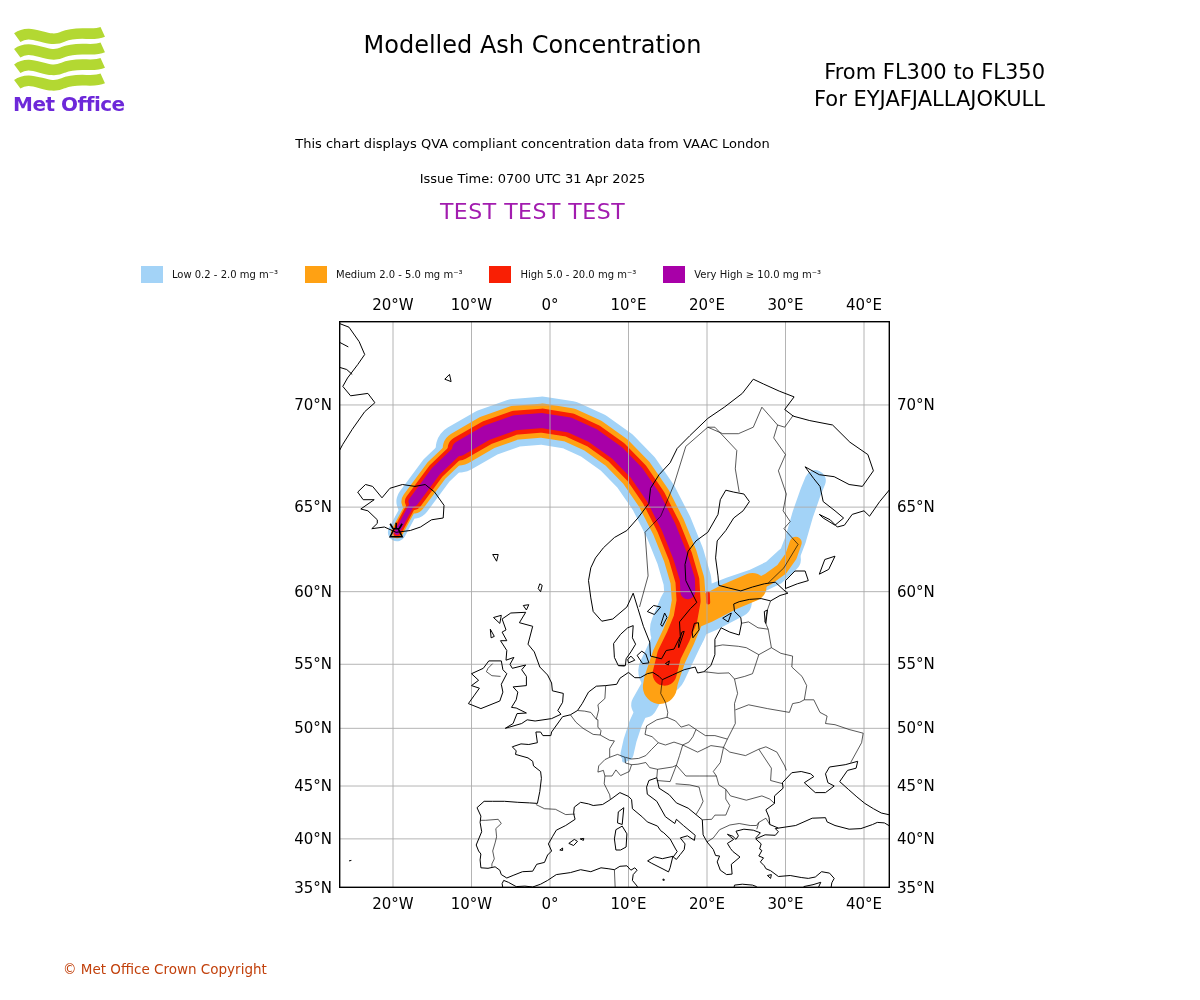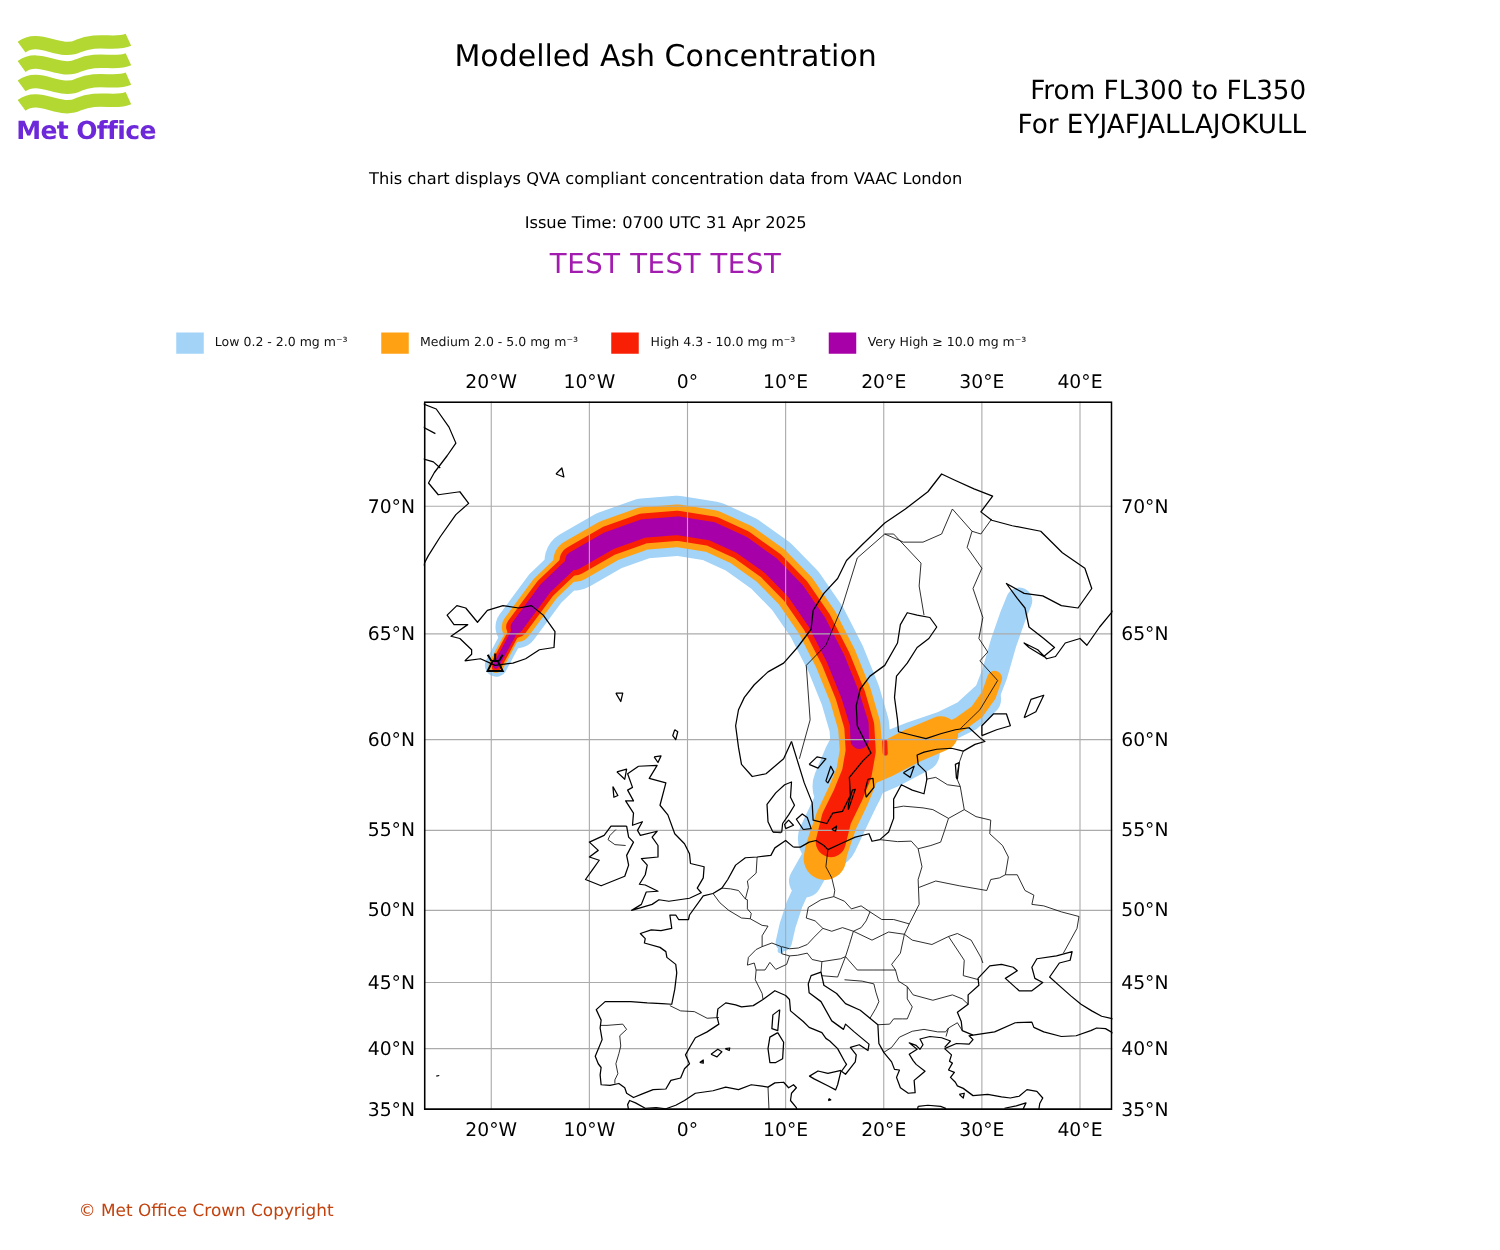--- a/index.html
+++ b/index.html
@@ -52,21 +52,21 @@
   <div class="legend-item">
     <span class="legend-swatch" style="background: rgb(163, 211, 247);"></span>
     <span class="legend-label">Low 0.2 - 2.0 mg m⁻³</span>
   </div>
   <div class="legend-item">
     <span class="legend-swatch" style="background: rgb(255, 161, 19);"></span>
     <span class="legend-label">Medium 2.0 - 5.0 mg m⁻³</span>
   </div>
   <div class="legend-item">
     <span class="legend-swatch" style="background: rgb(249, 31, 4);"></span>
-    <span class="legend-label">High 4.3 - 10.0 mg m⁻³</span>
+    <span class="legend-label">High 5.0 - 20.0 mg m⁻³</span>
   </div>
   <div class="legend-item">
     <span class="legend-swatch" style="background: rgb(168, 0, 168);"></span>
     <span class="legend-label">Very High  ≥  10.0 mg m⁻³</span>
   </div>
 </div>
 
 <svg id="map-svg" class="abs" width="551" height="567" viewBox="0 0 551 567" xmlns="http://www.w3.org/2000/svg">
     <defs>
       <clipPath id="map-clip">

